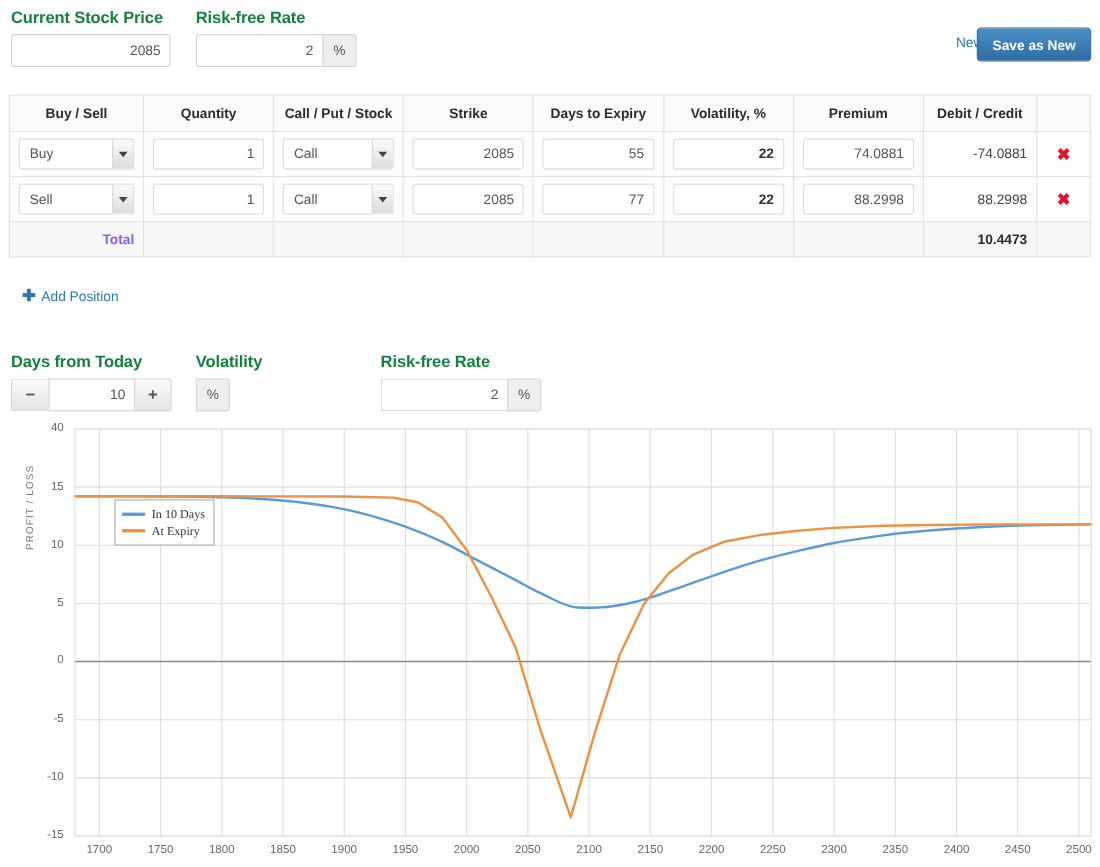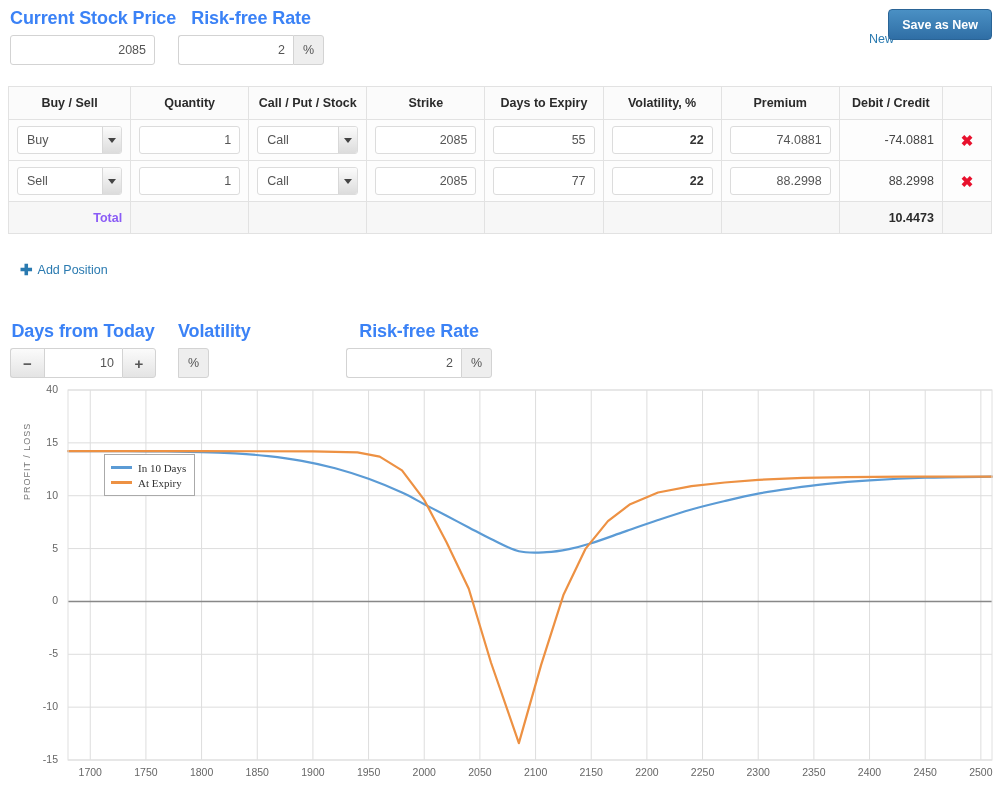--- a/index.html
+++ b/index.html
@@ -10,22 +10,22 @@
     font-family: "Liberation Sans", sans-serif;
     color: #333333;
     overflow: hidden;
   }
   .page { position: relative; width: 1000px; height: 788px; }
 
   
   .topbar { position: absolute; left: 0; top: 0; width: 1000px; height: 70px; }
   .field-group { position: absolute; }
   .field-label {
-    font-size: 18px; font-weight: bold; color: #3b82f6;
-    margin-bottom: 6px; display: block; letter-spacing: -0.1px; text-align: center;
+    font-size: 15px; font-weight: bold; color: #15803d;
+    margin-bottom: 6px; display: block; letter-spacing: -0.1px;
   }
   .inp {
     height: 30px; border: 1px solid #d3d3d3; border-radius: 3px;
     background: #fff; font-size: 12.5px; color: #555;
     text-align: right; padding: 0 8px; line-height: 28px;
     font-family: "Liberation Sans", sans-serif;
   }
   .inp-wrap { display: flex; align-items: stretch; }
   .inp-wrap .inp { border-top-right-radius: 0; border-bottom-right-radius: 0; border-right: none; }
   .addon {
@@ -48,21 +48,21 @@
     display: flex; align-items: center; justify-content: center;
   }
   .caret { width: 0; height: 0; border-left: 4px solid transparent;
            border-right: 4px solid transparent; border-top: 5px solid #444; }
 
   .link-new {
     position: absolute; right: 106px; top: 32px;
     font-size: 12.5px; color: #2a7ab0; cursor: pointer;
   }
   .btn-save {
-    position: absolute; right: 8px; top: 9px;
+    position: absolute; right: 8px; top: 25px;
     height: 31px; padding: 0 13px; border-radius: 4px;
     border: 1px solid #2a6496;
     background: linear-gradient(to bottom,#4a90c4 0%, #2f6ea5 100%);
     color: #fff; font-size: 12.5px; font-weight: bold;
     display: flex; align-items: center; cursor: pointer;
   }
 
   
   .tbl { position: absolute; left: 8px; top: 86px; width: 984px;
          border-collapse: collapse; table-layout: fixed; }

